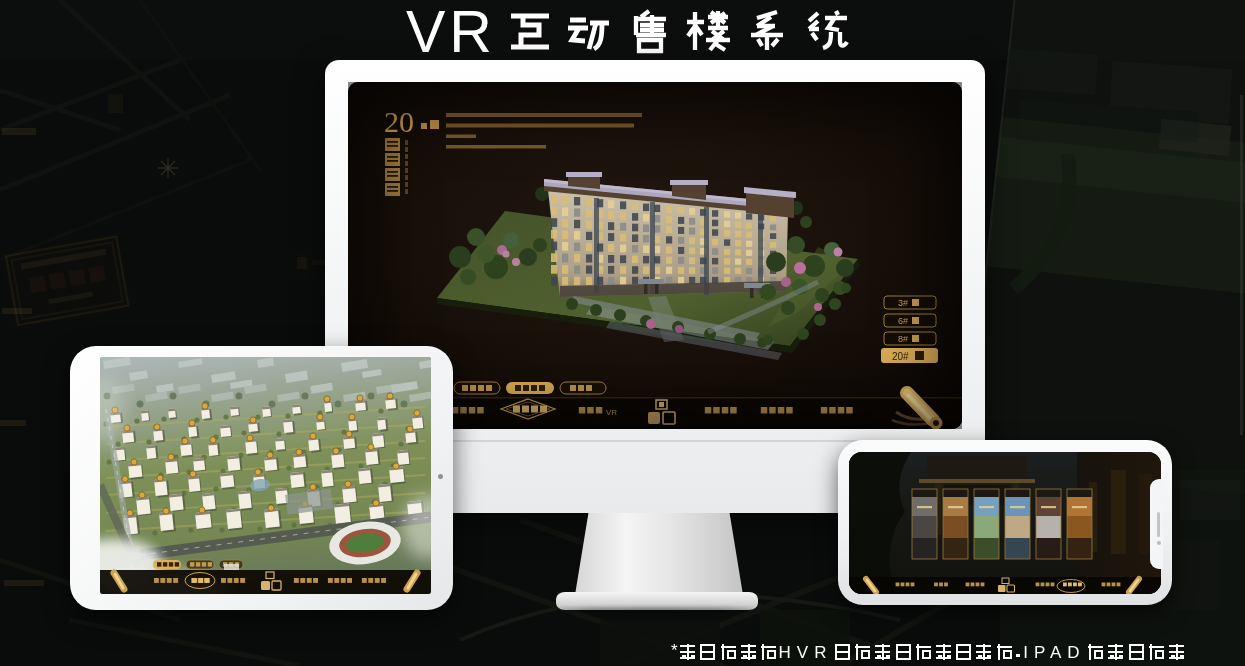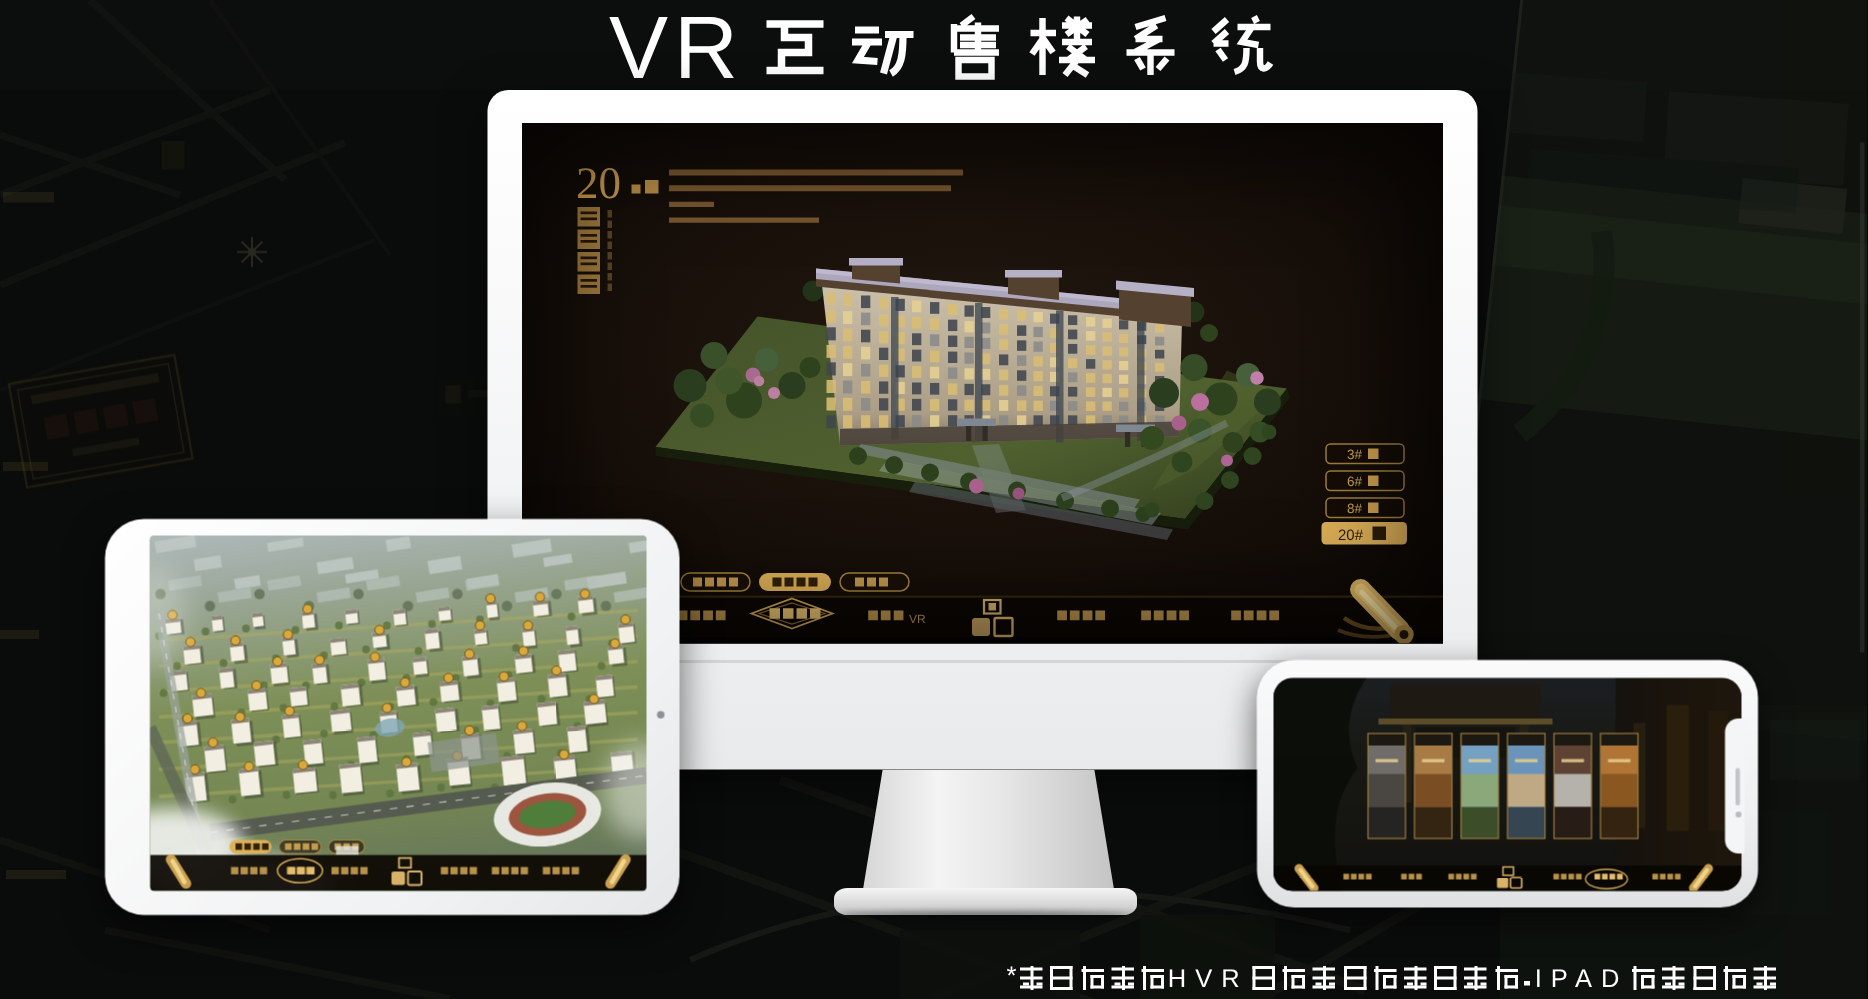--- a/index.html
+++ b/index.html
@@ -109,21 +109,21 @@
 
 <g stroke="#fff" stroke-width="4.3" fill="none" transform="translate(405,4)">
 <path d="M15 4 L6 12 M15 12 L6 20 M6 20 H16 M9 24 L14 31 M33 2 L35 6 M22 9 H44 M31 10 L25 19 L36 21 M28 23 C28 33 27 37 20 39 M37 23 V32 C37 38 41 38 44 33"></path>
         </g>
 </svg></div>
 
 <div id="monitor" class="abs" style="left:325px;top:60px;width:660px;height:453px;background:linear-gradient(180deg,#ffffff,#f2f3f4 60%,#e9eaeb);border-radius:14px;box-shadow:0 10px 30px rgba(0,0,0,.55);"></div>
 
 <div class="abs" style="left:330px;top:440px;width:650px;height:2px;background:rgba(0,0,0,.10);"></div>
 
-<div id="screen" class="abs" style="left:348px;top:82px;width:614px;height:347px;background:#17110b;overflow:hidden;"><svg width="614" height="347" viewBox="0 0 614 347">
+<div id="screen" class="abs" style="left:348px;top:82px;width:614px;height:347px;background:#17110b;overflow:hidden;border-radius:10px;"><svg width="614" height="347" viewBox="0 0 614 347">
         <defs>
           <radialGradient id="sbg" cx="48%" cy="45%" r="72%">
             <stop offset="0%" stop-color="#221810"></stop>
             <stop offset="55%" stop-color="#170f09"></stop>
             <stop offset="100%" stop-color="#0b0705"></stop>
           </radialGradient>
           <linearGradient id="plat" x1="0" y1="0" x2="1" y2="1">
             <stop offset="0%" stop-color="#44532a"></stop>
             <stop offset="60%" stop-color="#50612f"></stop>
             <stop offset="100%" stop-color="#333f1e"></stop>

